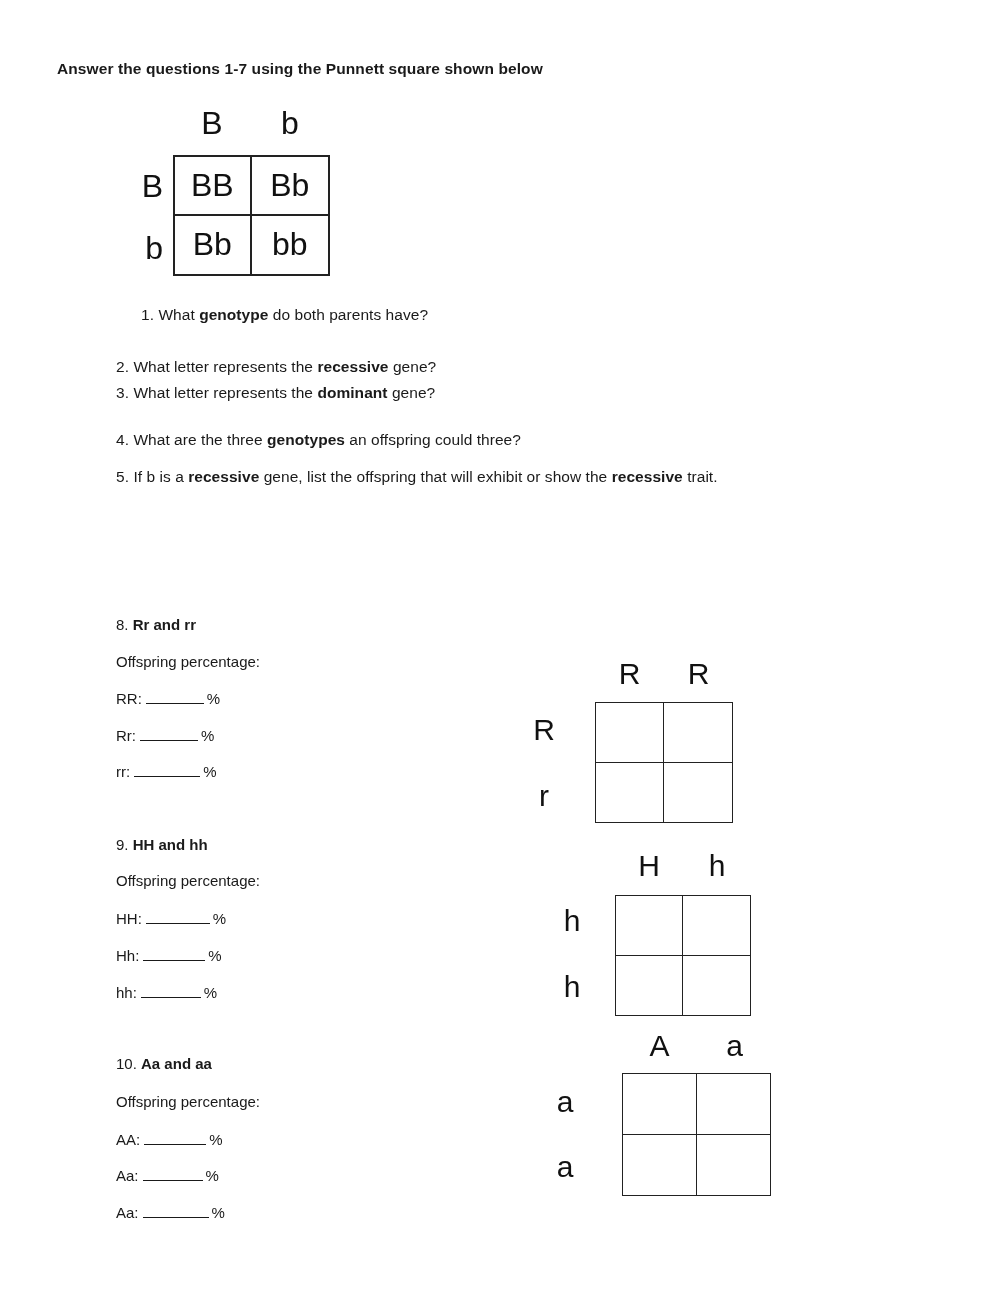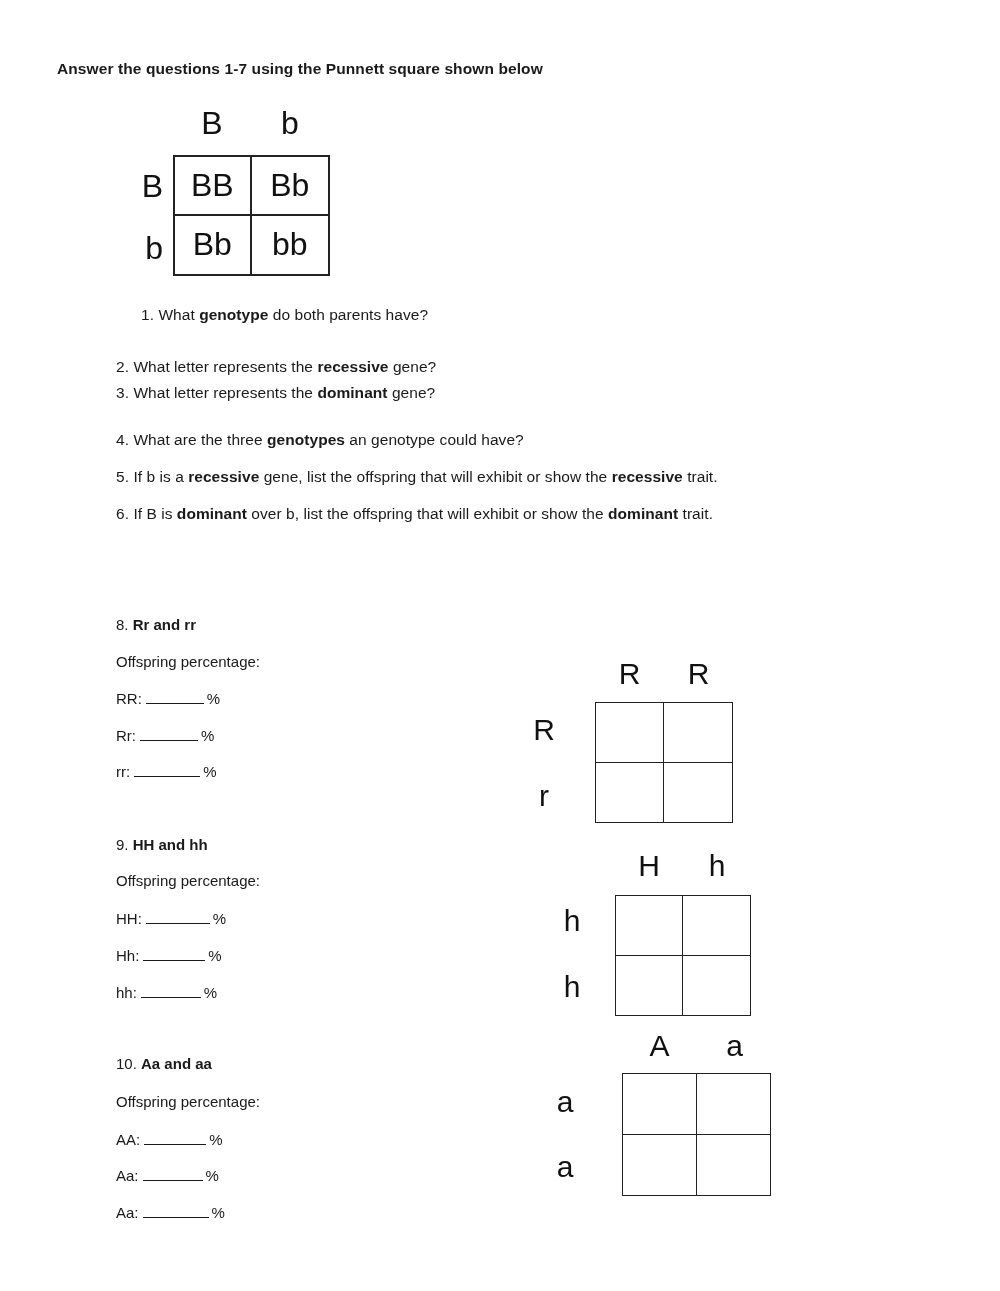--- a/index.html
+++ b/index.html
@@ -134,25 +134,24 @@
       <div class="pn-cell">bb</div>
     </div>
   </div>
 
   <div class="qline" style="left:116px; top:306px;margin-left:25px;"><span>1.</span> <span>What </span><b>genotype</b><span> do both parents have?</span></div>
 
   <div class="qline" style="left:116px; top:358px;"><span>2.</span> <span>What letter represents the </span><b>recessive</b><span> gene?</span></div>
 
   <div class="qline" style="left:116px; top:384px;"><span>3.</span> <span>What letter represents the </span><b>dominant</b><span> gene?</span></div>
 
-  <div class="qline" style="left:116px; top:431px;"><span>4.</span> <span>What are the three </span><b>genotypes</b><span> an genotype could have?</span></div>
+  <div class="qline" style="left:116px; top:431px;"><span>4.</span> <span>What are the three </span><b>genotypes</b><span> an offspring could three?</span></div>
 
   <div class="qline" style="left:116px; top:468px;"><span>5.</span> <span>If b is a </span><b>recessive</b><span> gene, list the offspring that will exhibit or show the </span><b>recessive</b><span> trait.</span></div>
 
-  <div class="qline" style="left:116px; top:505px;"><span>6.</span> <span>If B is </span><b>dominant</b><span> over b, list the offspring that will exhibit or show the </span><b>dominant</b><span> trait.</span></div>
 
 
 
   <div class="sub-heading" style="left:116px; top:616px;"><span>8.</span> <span class="bold">Rr and rr</span></div>
 
   <div class="pct-line" style="left:116px; top:653px;">Offspring percentage:</div>
 
   <div class="pct-line" style="left:116px; top:689px;"><span>RR:</span><span class="blank" style="width:58px;"></span><span>%</span></div>
 
   <div class="pct-line" style="left:116px; top:726px;"><span>Rr:</span><span class="blank" style="width:58px;"></span><span>%</span></div>

